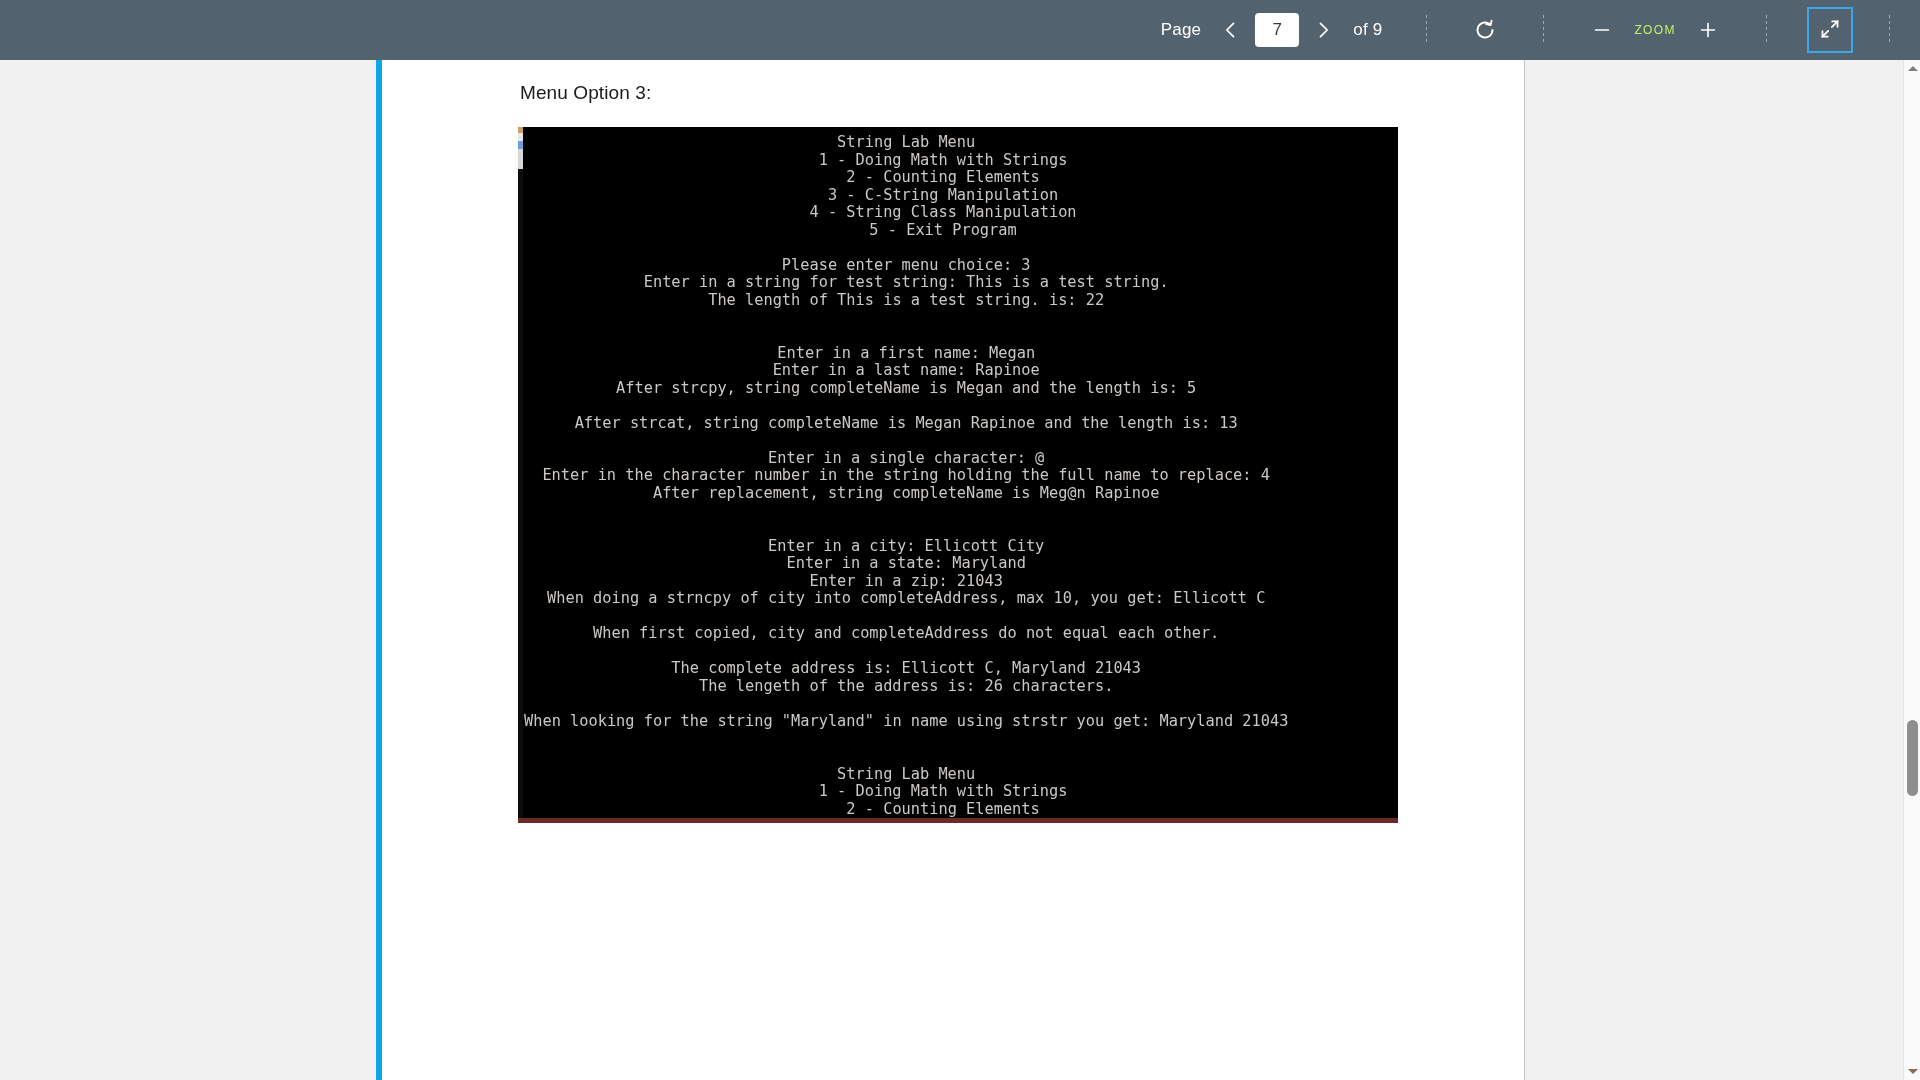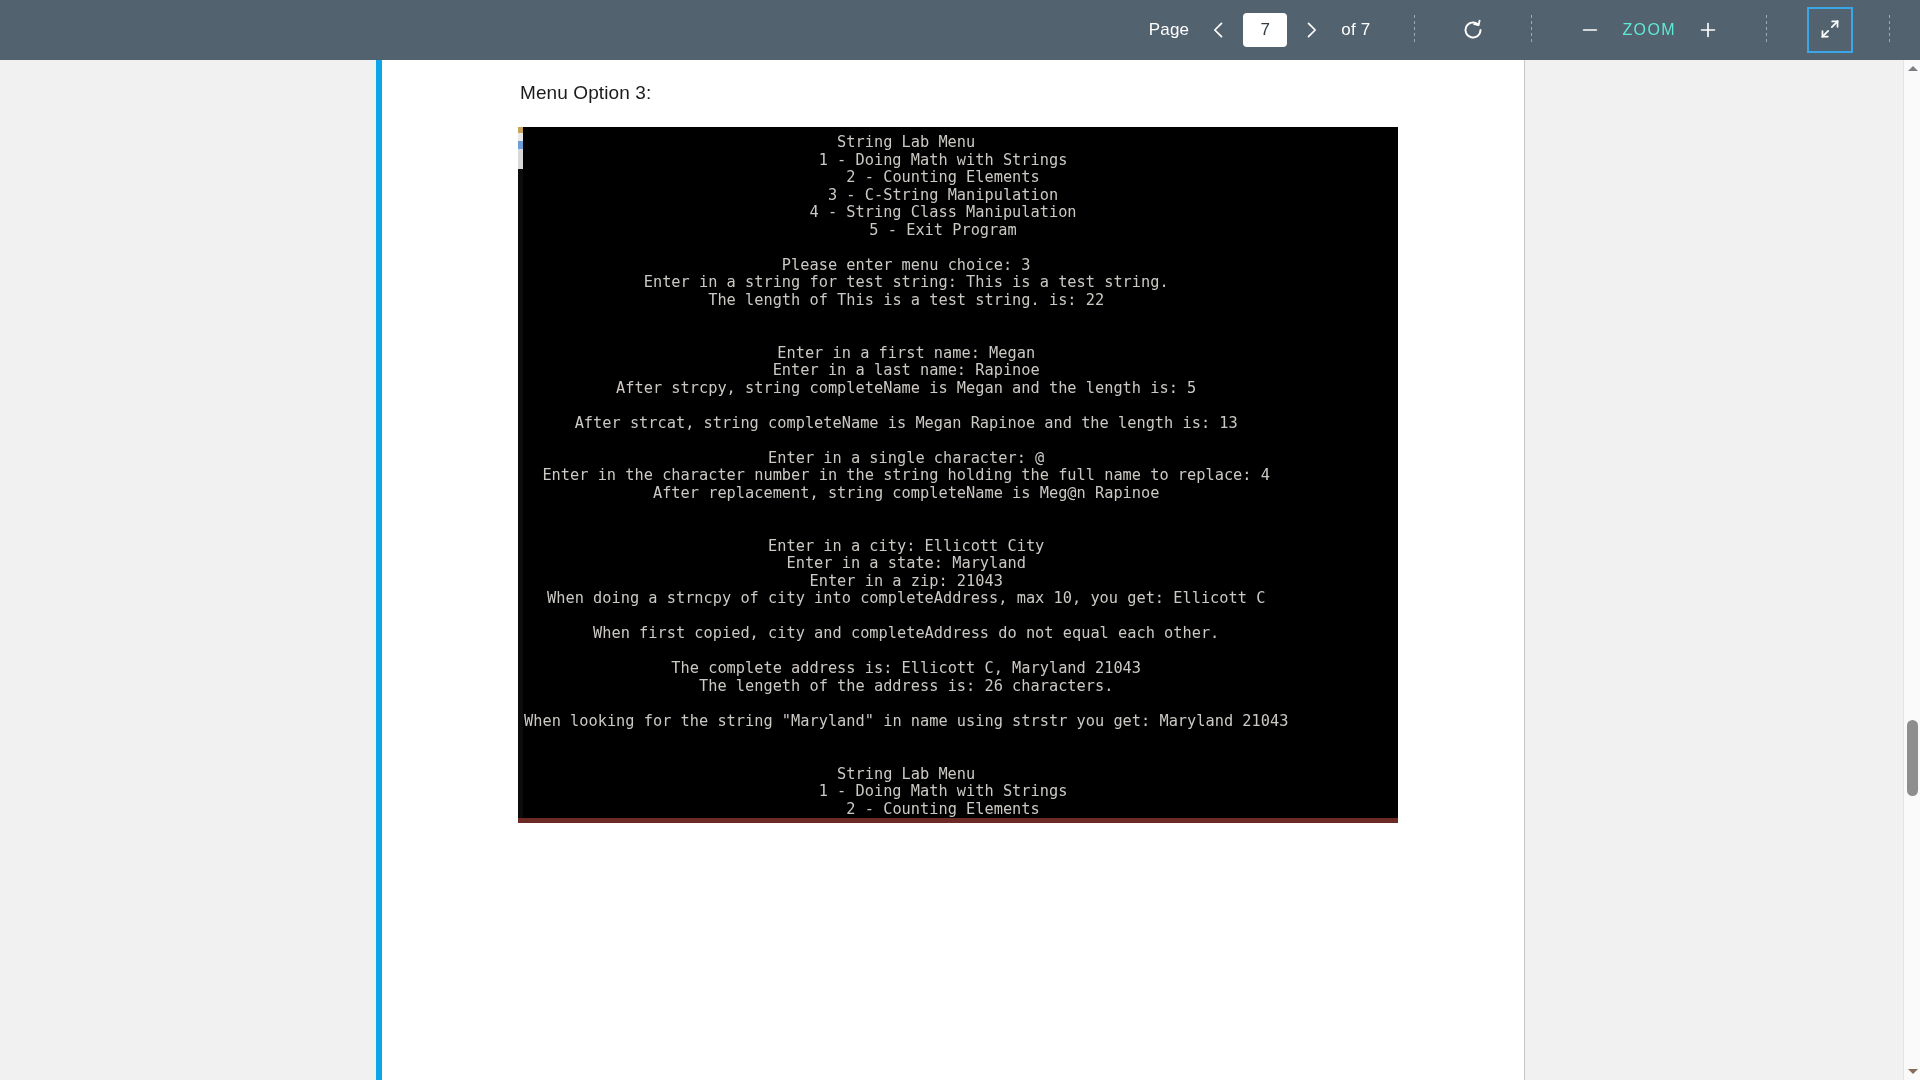--- a/index.html
+++ b/index.html
@@ -38,21 +38,21 @@
     color: #333c45; font-size: 17px; text-align: center;
     font-family: "Liberation Sans", sans-serif;
     margin: 0 2px;
   }
   .tb-sep {
     width: 1px; height: 30px; margin: 0 12px;
     background: repeating-linear-gradient(to bottom,
       rgba(255,255,255,.45) 0 3px, transparent 3px 6px);
   }
   #zoom-label {
-    color: #5eead4; font-size: 16px; letter-spacing: 1.4px;
+    color: #bef264; font-size: 12px; letter-spacing: 1.4px;
     padding: 0 10px;
   }
   #fullscreen-exit-button {
     width: 46px; height: 46px;
     border: 2px solid #3ba7e8;
     display: flex; align-items: center; justify-content: center;
     color: #ffffff; background: transparent; cursor: pointer;
     margin-left: 4px;
   }
 
@@ -152,21 +152,21 @@
     <input id="page-input" type="text" value="7" style="">
 
     <button class="tb-btn">
       <span>
         <svg width="20" height="20" viewBox="0 0 24 24" fill="none" stroke="currentColor" stroke-width="2.1" stroke-linecap="round" stroke-linejoin="round">
           <polyline points="9 4 17 12 9 20"></polyline>
         </svg>
       </span>
     </button>
 
-    <span class="tb-label">of 7</span>
+    <span class="tb-label">of 9</span>
   </div>
 
   <div class="tb-sep"></div>
 
   <button class="tb-btn">
     <span>
       <svg width="24" height="24" viewBox="0 0 24 24" fill="none" stroke="currentColor" stroke-width="1.9" stroke-linecap="round" stroke-linejoin="round">
         <path d="M19.5 12a7.5 7.5 0 1 1-2.6-5.7"></path>
         <polyline points="18.6 2.6 17.6 7.0 13.2 6.1"></polyline>
       </svg>

